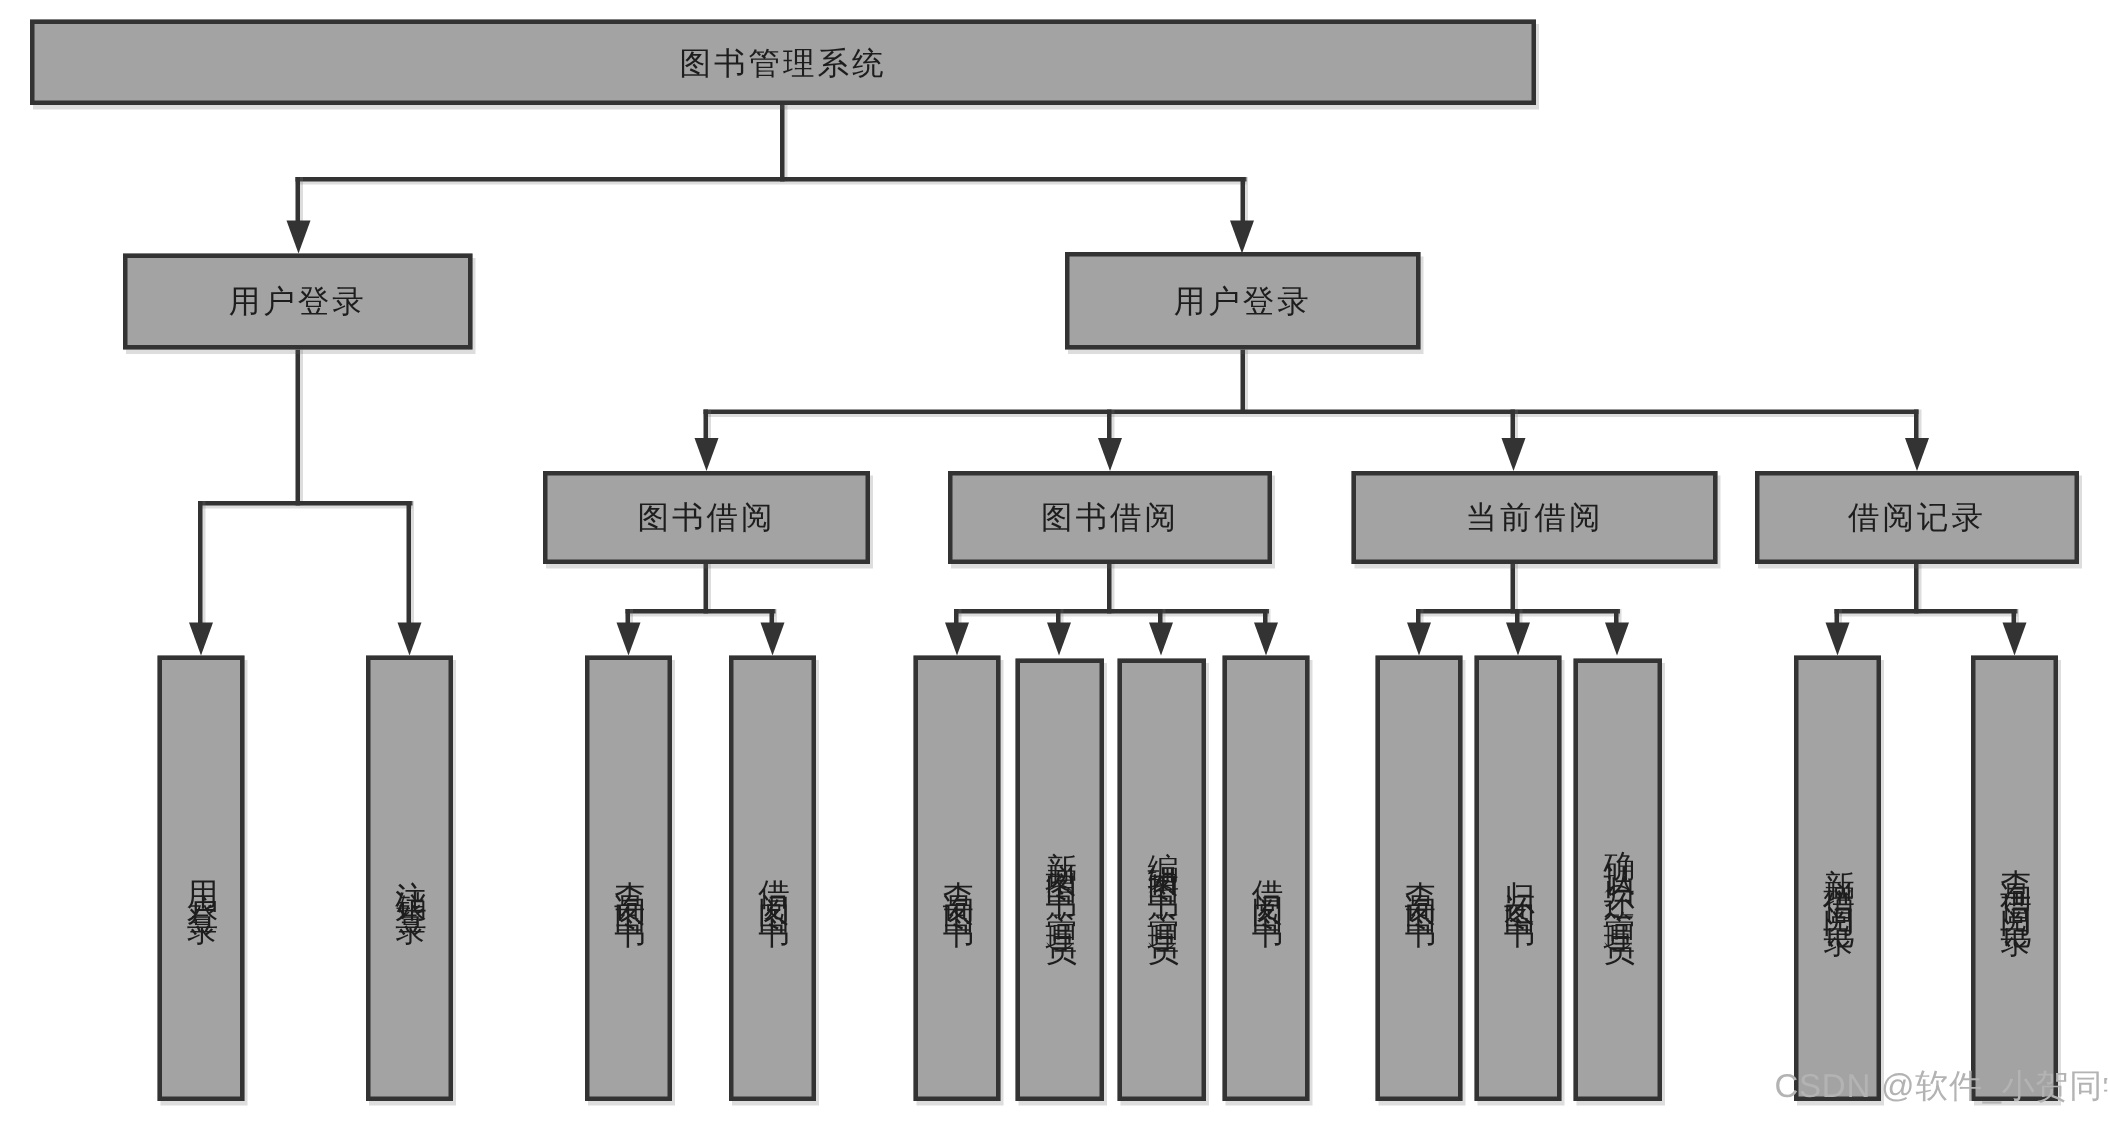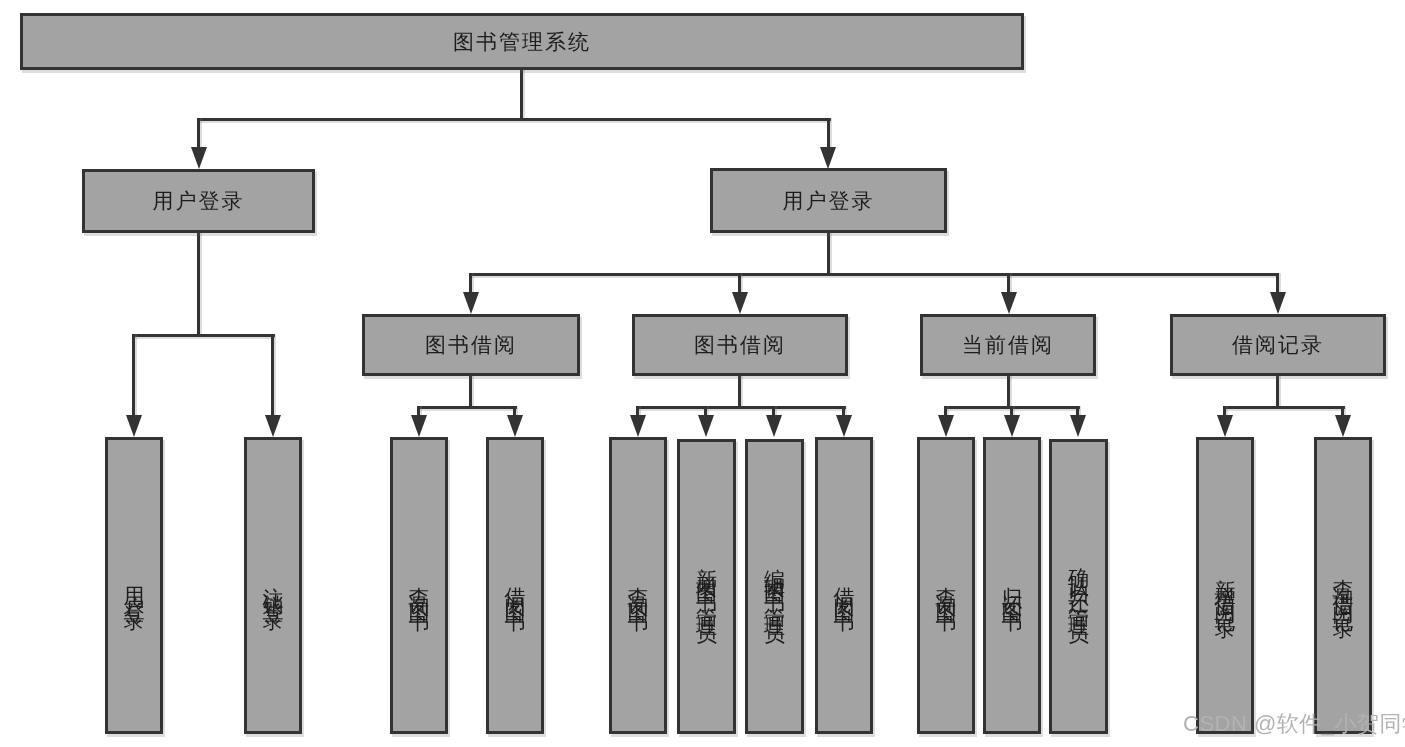--- a/index.html
+++ b/index.html
@@ -63,21 +63,21 @@
   <div class="ah" style="left:463px;top:292px"></div>
   <div class="vl" style="left:738px;top:273px;height:21px"></div>
   <div class="ah" style="left:732px;top:292px"></div>
   <div class="vl" style="left:1007px;top:273px;height:21px"></div>
   <div class="ah" style="left:1001px;top:292px"></div>
   <div class="vl" style="left:1276px;top:273px;height:21px"></div>
   <div class="ah" style="left:1270px;top:292px"></div>
 
   <div class="box" style="left:362px;top:314px;width:218px;height:62px">图书借阅</div>
   <div class="box" style="left:632px;top:314px;width:216px;height:62px">图书借阅</div>
-  <div class="box" style="left:920px;top:314px;width:176px;height:62px">当前借阅</div>
+  <div class="box" style="left:901px;top:314px;width:244px;height:62px">当前借阅</div>
   <div class="box" style="left:1170px;top:314px;width:216px;height:62px">借阅记录</div>
 
   <div class="vl" style="left:469px;top:376px;height:33px"></div>
   <div class="vl" style="left:738px;top:376px;height:33px"></div>
   <div class="vl" style="left:1007px;top:376px;height:33px"></div>
   <div class="vl" style="left:1276px;top:376px;height:33px"></div>
 
   <div class="hl" style="left:417px;top:406px;width:100px"></div>
   <div class="hl" style="left:636px;top:406px;width:210px"></div>
   <div class="hl" style="left:944px;top:406px;width:136px"></div>

